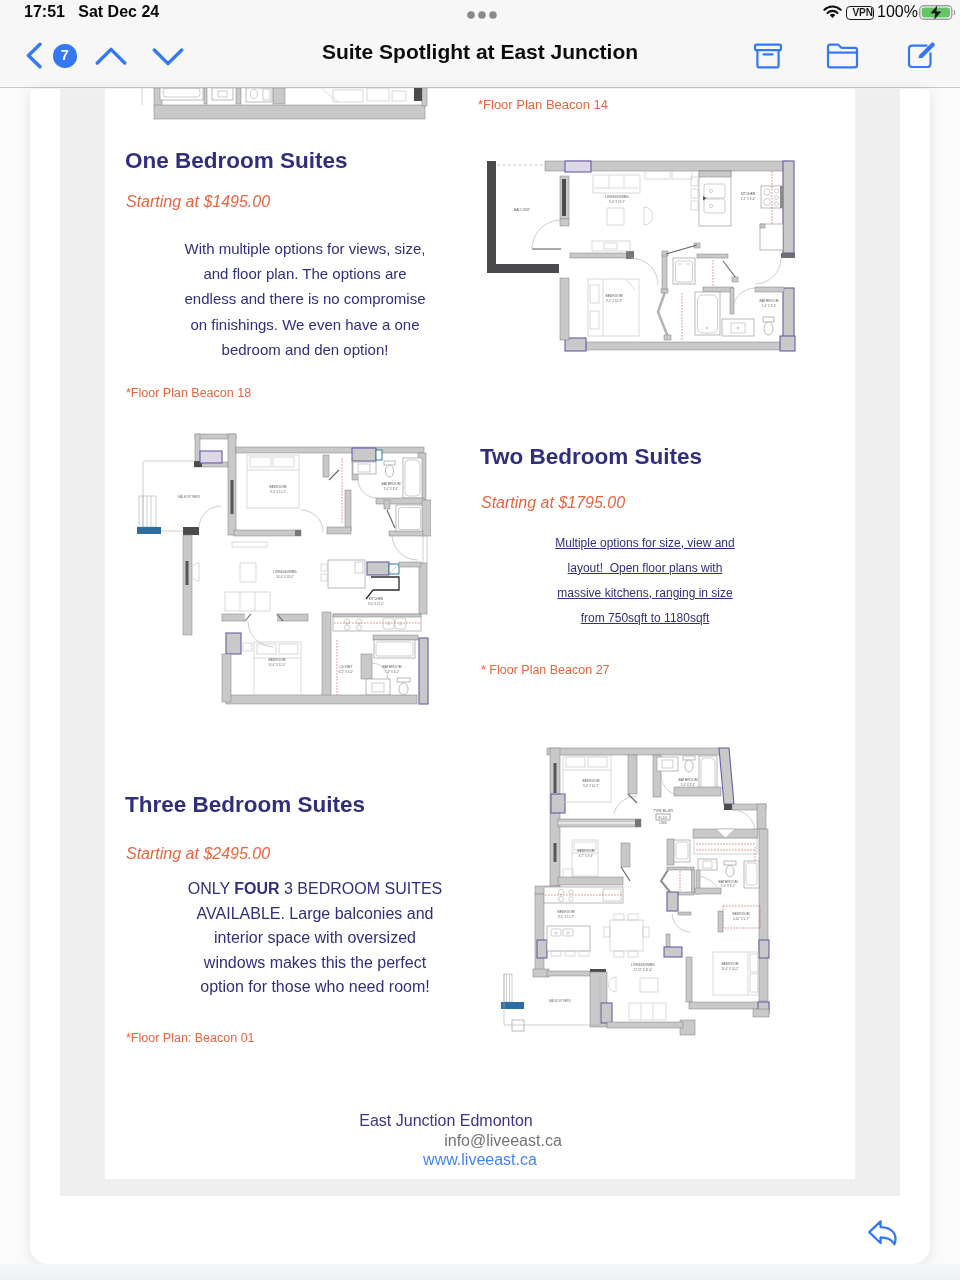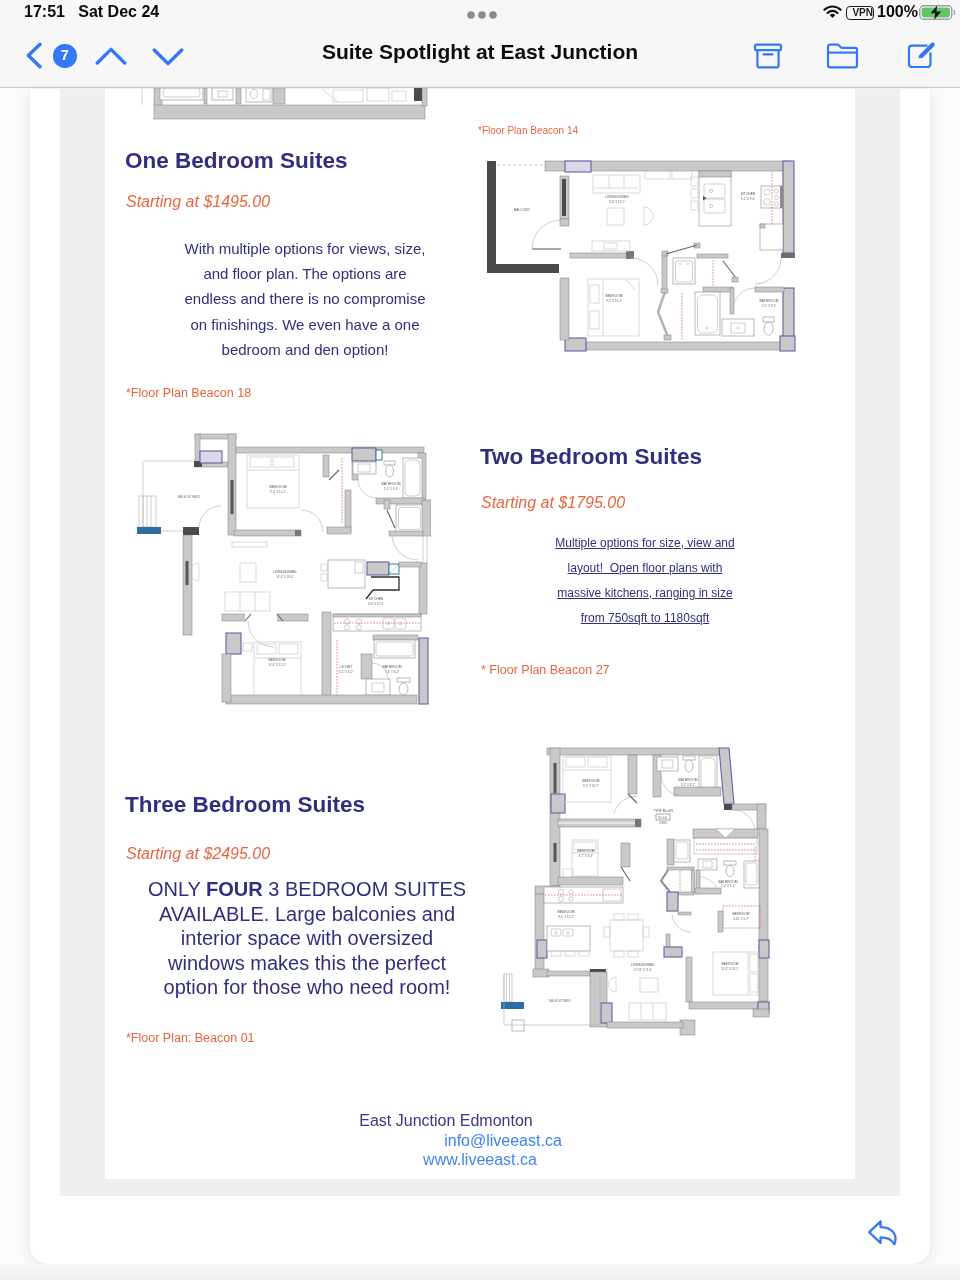--- a/index.html
+++ b/index.html
@@ -36,21 +36,21 @@
 </svg>
 
 <svg class="abs" style="left:823px; top:5px;" width="19" height="14" viewBox="0 0 19 14">
   <path d="M9.5 12.9 L6.7 10.0 A4.1 4.1 0 0 1 12.3 10.0 Z" fill="#111"></path>
   <path d="M4.5 7.9 A7.2 7.2 0 0 1 14.5 7.9" fill="none" stroke="#111" stroke-width="2.1" stroke-linecap="round"></path>
   <path d="M1.4 4.8 A11.5 11.5 0 0 1 17.6 4.8" fill="none" stroke="#111" stroke-width="2.1" stroke-linecap="round"></path>
 </svg>
 
 <div class="abs" style="left:846px; top:6px; width:28px; height:14px; border:1.8px solid #1b1b1d; border-radius:4px; color:#1b1b1d; font-size:10px; font-weight:700; text-align:right; line-height:11px;">VPN</div>
 
-<div class="abs" style="left:877px; top:3px; font-size:16px; font-weight:700; color:#0a0a0a;">100%</div>
+<div class="abs" style="left:877px; top:3px; font-size:16px; font-weight:400; color:#0a0a0a;">100%</div>
 
 <svg class="abs" style="left:919px; top:5px;" width="37" height="15" viewBox="0 0 37 15">
   <rect x="0.8" y="0.8" width="32" height="13.4" rx="4" fill="#fff" stroke="#9d9da1" stroke-width="1.4"></rect>
   <rect x="2.6" y="2.6" width="28.4" height="9.8" rx="2.4" fill="#65c466"></rect>
   <path d="M18.2 0.5 L11.5 8.3 L16.2 8.3 L15.2 14.7 L22.3 6.6 L17.4 6.6 Z" fill="#16181b"></path>
   <path d="M34.7 5.2 A3 3 0 0 1 34.7 9.8" fill="none" stroke="#9d9da1" stroke-width="1.3"></path>
 </svg>
 
 <svg class="abs" style="left:25px; top:42px;" width="18" height="27" viewBox="0 0 18 27">
   <path d="M15 2.2 L3.4 13.5 L15 24.8" fill="none" stroke="#3478f6" stroke-width="3.4" stroke-linecap="round" stroke-linejoin="round"></path>
@@ -116,21 +116,21 @@
   <rect class="w" x="136" y="0" width="12" height="16"></rect>
 
   <path class="fl" d="M185 1 L201 14"></path>
   <rect class="fl" x="196" y="2" width="30" height="12"></rect>
   <rect class="fl" x="230" y="0" width="22" height="13"></rect>
   <rect class="fl" x="255" y="3" width="14" height="10"></rect>
 
   <rect class="wd" x="277" y="0" width="8" height="13"></rect>
 </svg>
 
-<div class="abs orange" style="left:478px; top:96.5px; font-size:10px;margin-top:28px;">*Floor Plan Beacon 14</div>
+<div class="abs orange" style="left:478px; top:96.5px; font-size:13px;">*Floor Plan Beacon 14</div>
 
 <div class="abs navy" style="left:125px; top:147.5px; font-size:22.5px; font-weight:700;">One Bedroom Suites</div>
 
 <div class="abs orange" style="left:126px; top:193px; font-size:16px; font-style:italic;">Starting at $1495.00</div>
 
 <div class="abs navy" style="left:125px; top:235.7px; width:360px; font-size:15px; line-height:25.35px;">With multiple options for views, size,<br>and floor plan. The options are<br>endless and there is no compromise<br>on finishings. We even have a one<br>bedroom and den option!</div>
 
 <div class="abs orange" style="left:126px; top:386px; font-size:12.5px;">*Floor Plan Beacon 18</div>
 
 <svg class="abs" style="left:485px; top:157px;" width="312" height="199" viewBox="0 0 312 199">
@@ -615,27 +615,27 @@
   <rect class="fm" x="108" y="149" width="18" height="12"></rect>
   <path class="rd" d="M50 155 H127"></path>
   <text class="lb" x="71" y="173">BEDROOM</text>
   <text class="lb2" x="71" y="177.5">8'-6" X 11'-2"</text>
 </svg>
 
 <div class="abs navy" style="left:125px; top:792px; font-size:22.5px; font-weight:700;">Three Bedroom Suites</div>
 
 <div class="abs orange" style="left:126px; top:836.5px; font-size:16px; font-style:italic;margin-top:8px;">Starting at $2495.00</div>
 
-<div class="abs navy" style="left:132px; top:877px; width:350px; font-size:20px; line-height:24.5px;">ONLY <b>FOUR</b> 3 BEDROOM SUITES<br>AVAILABLE. Large balconies and<br>interior space with oversized<br>windows makes this the perfect<br>option for those who need room!</div>
+<div class="abs navy" style="left:140px; top:877px; width:350px; font-size:16px; line-height:24.5px;">ONLY <b>FOUR</b> 3 BEDROOM SUITES<br>AVAILABLE. Large balconies and<br>interior space with oversized<br>windows makes this the perfect<br>option for those who need room!</div>
 
 <div class="abs orange" style="left:126px; top:1031px; font-size:12.5px;">*Floor Plan: Beacon 01</div>
 
 <div class="abs" style="left:0px; top:1112px; width:892px; text-align:center; font-size:16px; color:#3d3486;">East Junction Edmonton</div>
 
-<div class="abs" style="left:0px; top:1131.5px; width:960px; text-align:center; font-size:16px; color:#3b82f6;padding-left:46px;">info@liveeast.ca</div>
+<div class="abs" style="left:0px; top:1131.5px; width:960px; text-align:center; font-size:16px; color:#737373;padding-left:46px;">info@liveeast.ca</div>
 
 <div class="abs" style="left:0px; top:1151px; width:960px; text-align:center; font-size:16px; color:#4285f4;">www.liveeast.ca</div>
 
 <svg class="abs" style="left:867px; top:1219px;" width="31" height="28" viewBox="0 0 31 28">
   <path d="M2.2 13.2 L13.6 2.4 L13.6 8.2 C20.5 8.2 28.5 11.4 28.5 19.8 C28.5 21.8 28.1 23.7 27.4 25.2 C24.6 20.4 19.3 18.4 13.6 18.4 L13.6 24 Z" fill="none" stroke="#3478f6" stroke-width="2.3" stroke-linejoin="round"></path>
 </svg>
 
 <div class="abs" style="left:0; top:1264px; width:960px; height:16px; background:linear-gradient(#f6f6f8,#eef0f2);"></div>
 
 </body></html>

